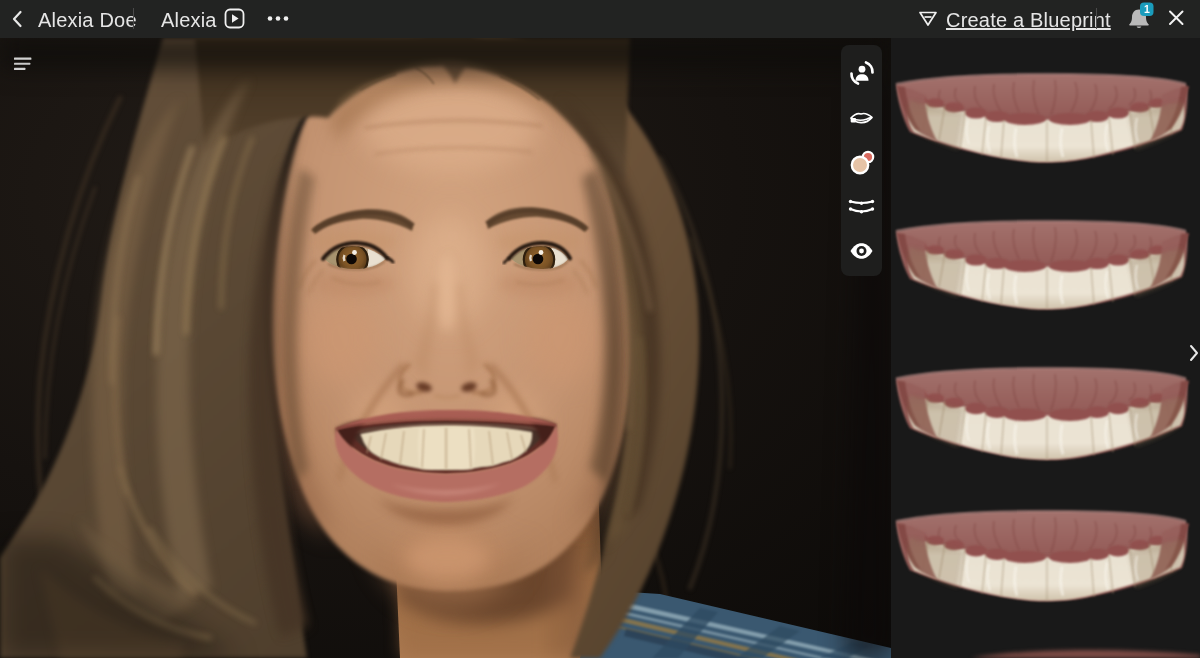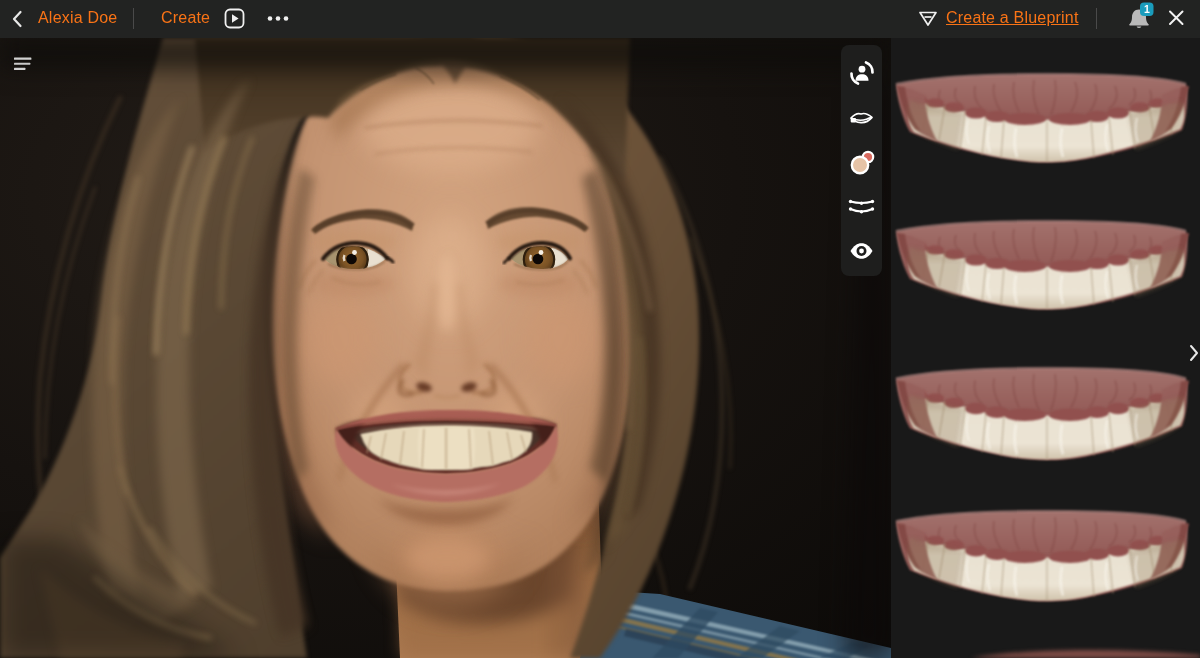--- a/index.html
+++ b/index.html
@@ -1,19 +1,19 @@
 <!DOCTYPE html>
 <html><head>
 <meta charset="utf-8">
 <style>
   html,body{margin:0;padding:0;background:#171717;}
   *{box-sizing:border-box;}
   body{width:1200px;height:658px;position:relative;overflow:hidden;font-family:"Liberation Sans",sans-serif;}
   #topbar{position:absolute;left:0;top:0;width:1200px;height:38px;background:#222322;}
-  .tb-text{color:#f97316;font-size:16px;position:absolute;top:9px;letter-spacing:0.2px;}
+  .tb-text{color:#e5e5e5;font-size:20px;position:absolute;top:9px;letter-spacing:0.2px;}
   .sep{position:absolute;top:8px;width:1px;height:21px;background:#4a4a4a;}
   #photo{position:absolute;left:0;top:38px;}
   #rightpanel{position:absolute;left:891px;top:38px;width:309px;height:620px;background:#161616;}
   #toolbar{position:absolute;left:841px;top:45px;width:41px;height:231px;background:#1e1e1d;border-radius:8px;}
 </style>
 </head>
 <body>
 
 <div id="photo">
 <svg width="891" height="620" viewBox="0 0 891 620">
@@ -502,16 +502,16 @@
     <path d="M1139 9.5 c-4.6 0 -7 3.6 -7 7.5 c0 4.5 -1.6 6.3 -2.6 7.3 c-0.5 0.5 -0.2 1.2 0.5 1.2 l18.2 0 c0.7 0 1 -0.7 0.5 -1.2 c-1 -1 -2.6 -2.8 -2.6 -7.3 c0 -3.9 -2.4 -7.5 -7 -7.5 Z" fill="#b9b9b9"></path>
     <path d="M1136.6 26.5 a2.6 2.6 0 0 0 4.8 0 Z" fill="#b9b9b9"></path>
 
     <rect x="1140" y="2.5" width="13.5" height="13.5" rx="4" fill="#1a9cbc"></rect>
     <text x="1146.8" y="12.8" font-family="Liberation Sans,sans-serif" font-size="10.5" font-weight="bold" fill="#fff" text-anchor="middle">1</text>
 
     <path d="M1170 11.5 L1182.5 24 M1182.5 11.5 L1170 24" stroke="#f2f2f2" stroke-width="2" stroke-linecap="round"></path>
   </svg>
   <div class="tb-text" style="left:38px;">Alexia Doe</div>
   <div class="sep" style="left:133px;"></div>
-  <div class="tb-text" style="left:161px;">Create</div>
+  <div class="tb-text" style="left:161px;">Alexia</div>
   <div class="tb-text" style="left:946px;text-decoration:underline;">Create a Blueprint</div>
   <div class="sep" style="left:1096px;"></div>
 </div>
 
 </body></html>

